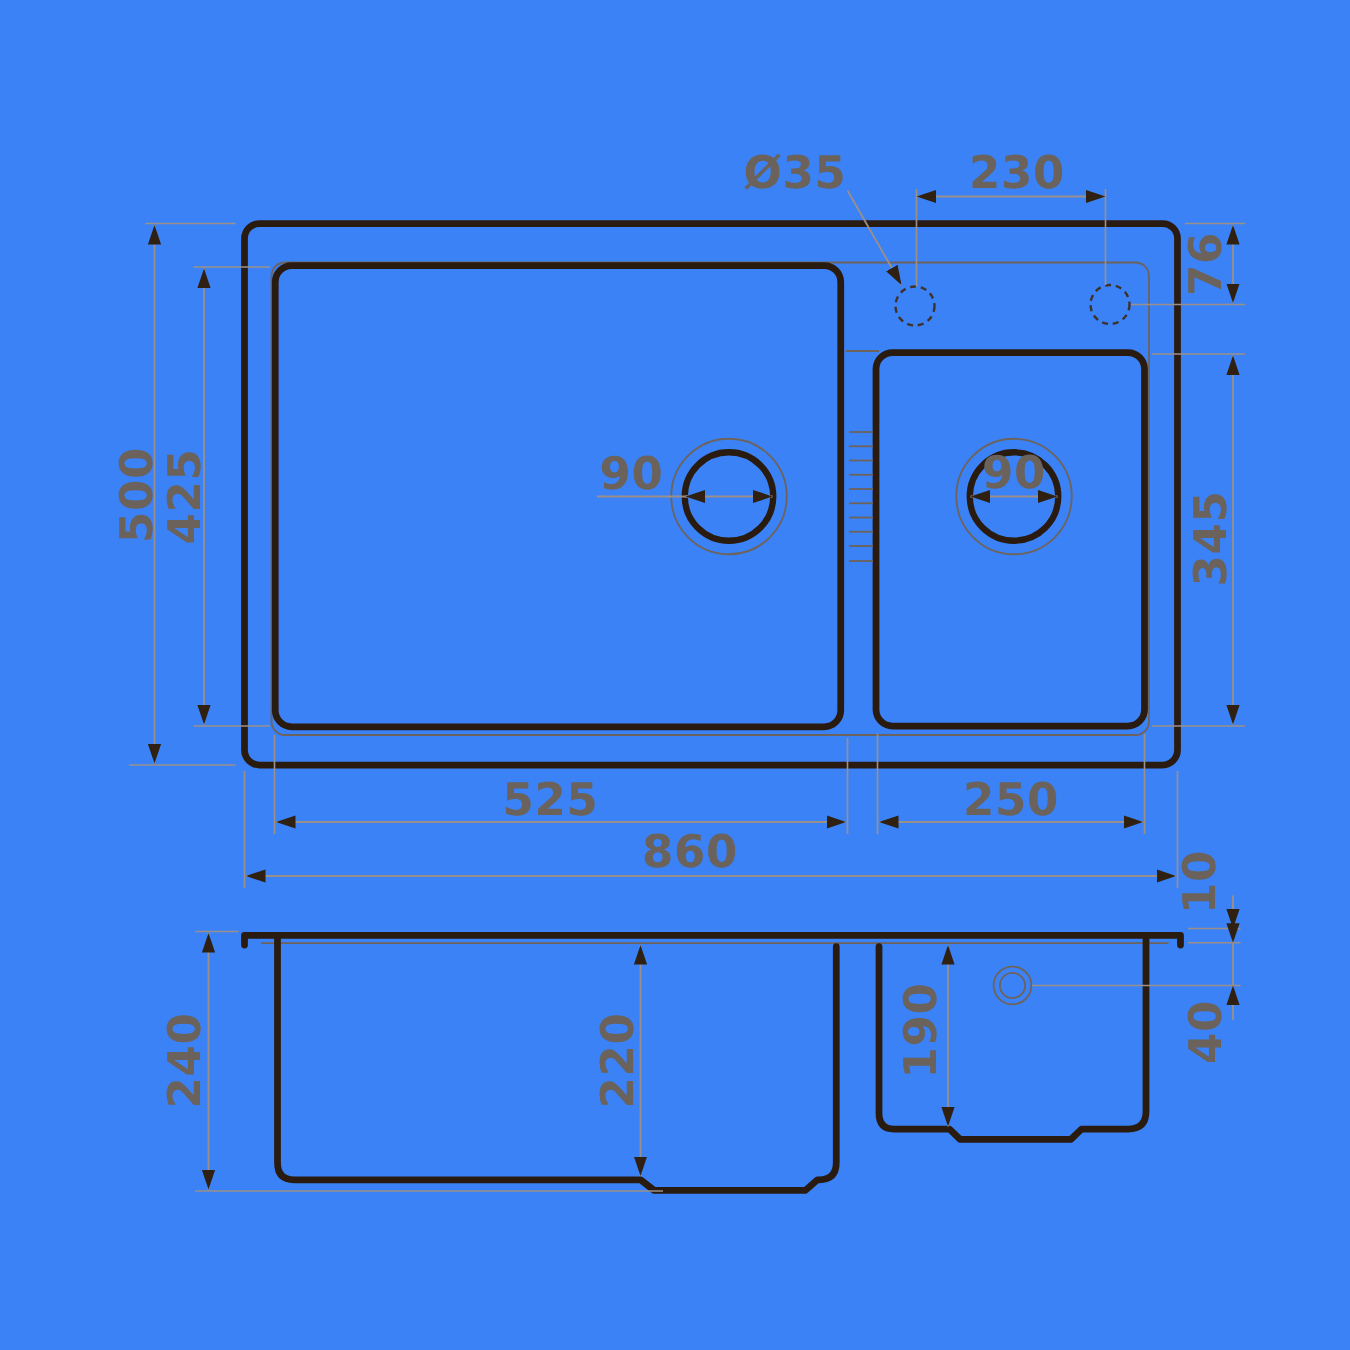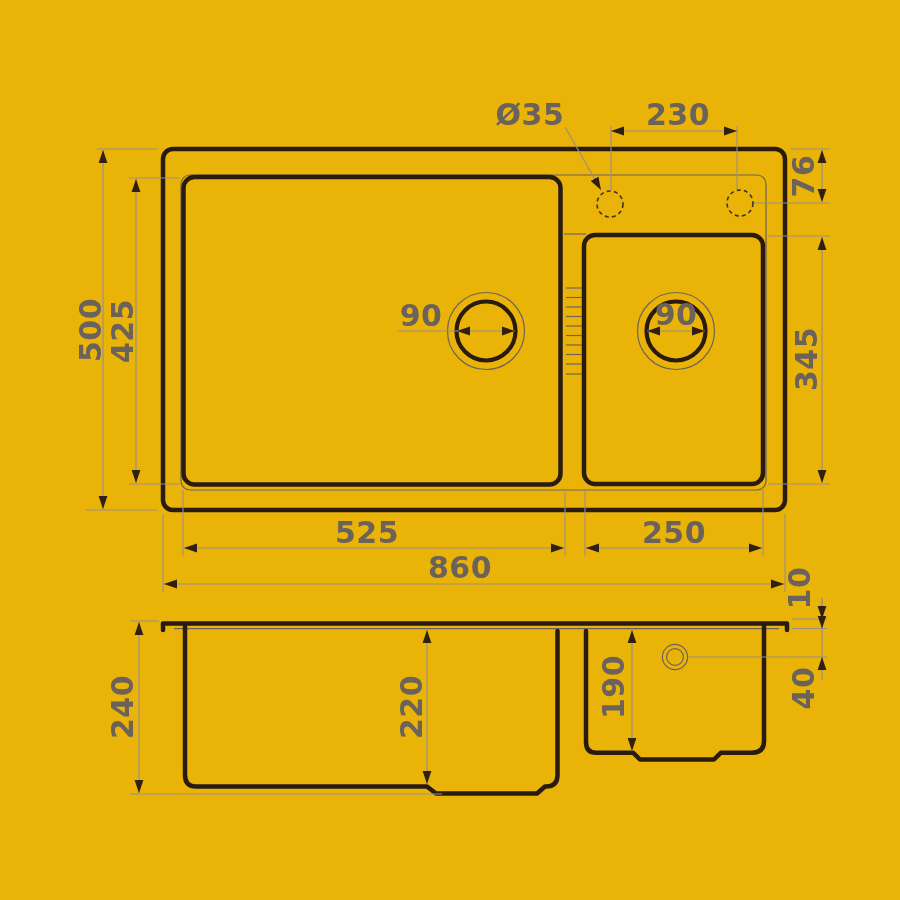--- a/index.html
+++ b/index.html
@@ -7,21 +7,21 @@
     padding: 0;
     background: #ffffff;
     width: 900px;
     height: 900px;
     overflow: hidden;
   }
   .canvas {
     position: relative;
     width: 900px;
     height: 900px;
-    background: #eab308;
+    background: #3b82f6;
   }
   svg text {
     font-family: "DejaVu Sans", "Liberation Sans", sans-serif;
     font-weight: 700;
     font-size: 30px;
     fill: #6a625b;
     letter-spacing: 0.5px;
   }
   .outline { stroke: #2a1b10; stroke-width: 4.5; fill: none; stroke-linecap: round; stroke-linejoin: round; }
   .outline-thick { stroke: #2a1b10; stroke-width: 4.2; fill: none; }

